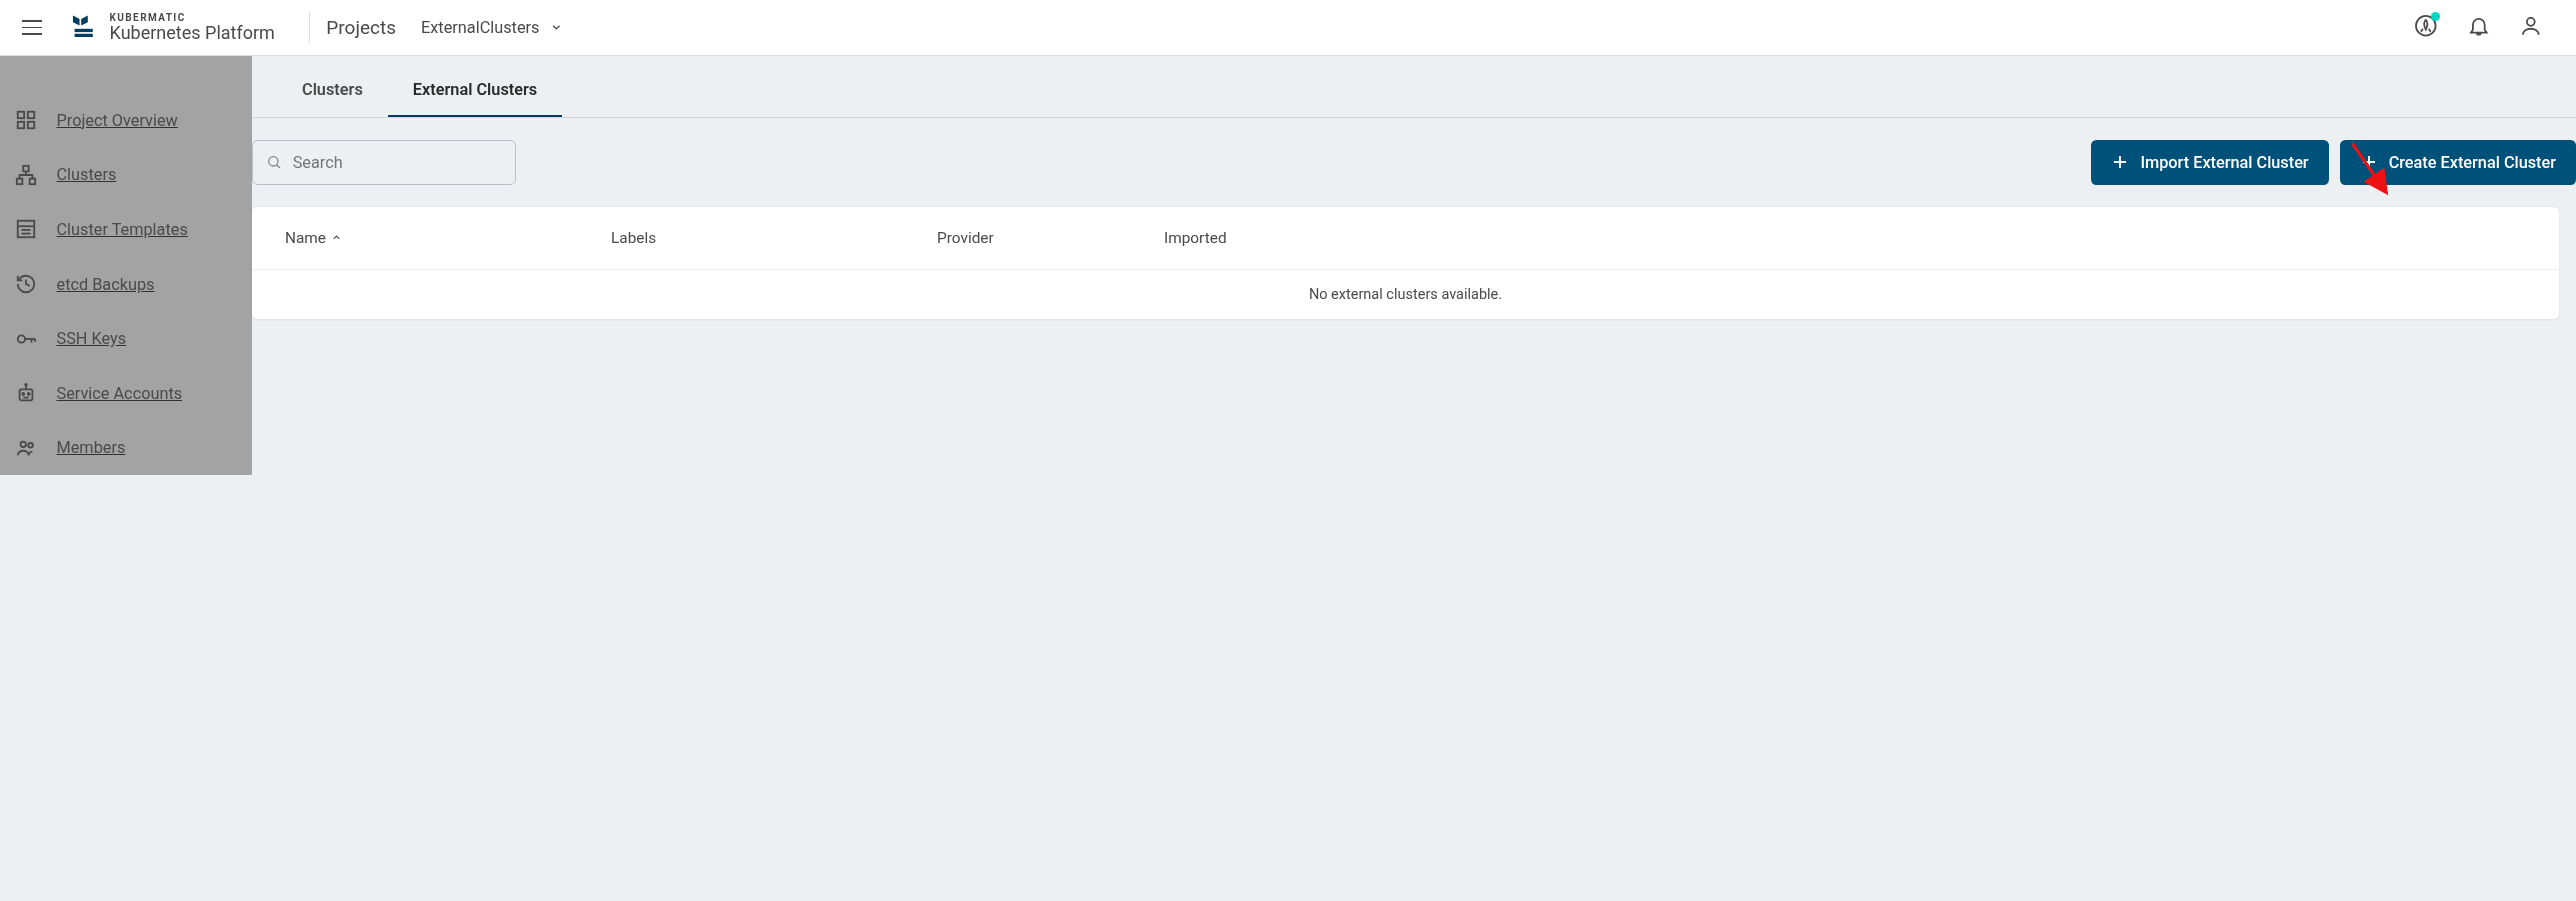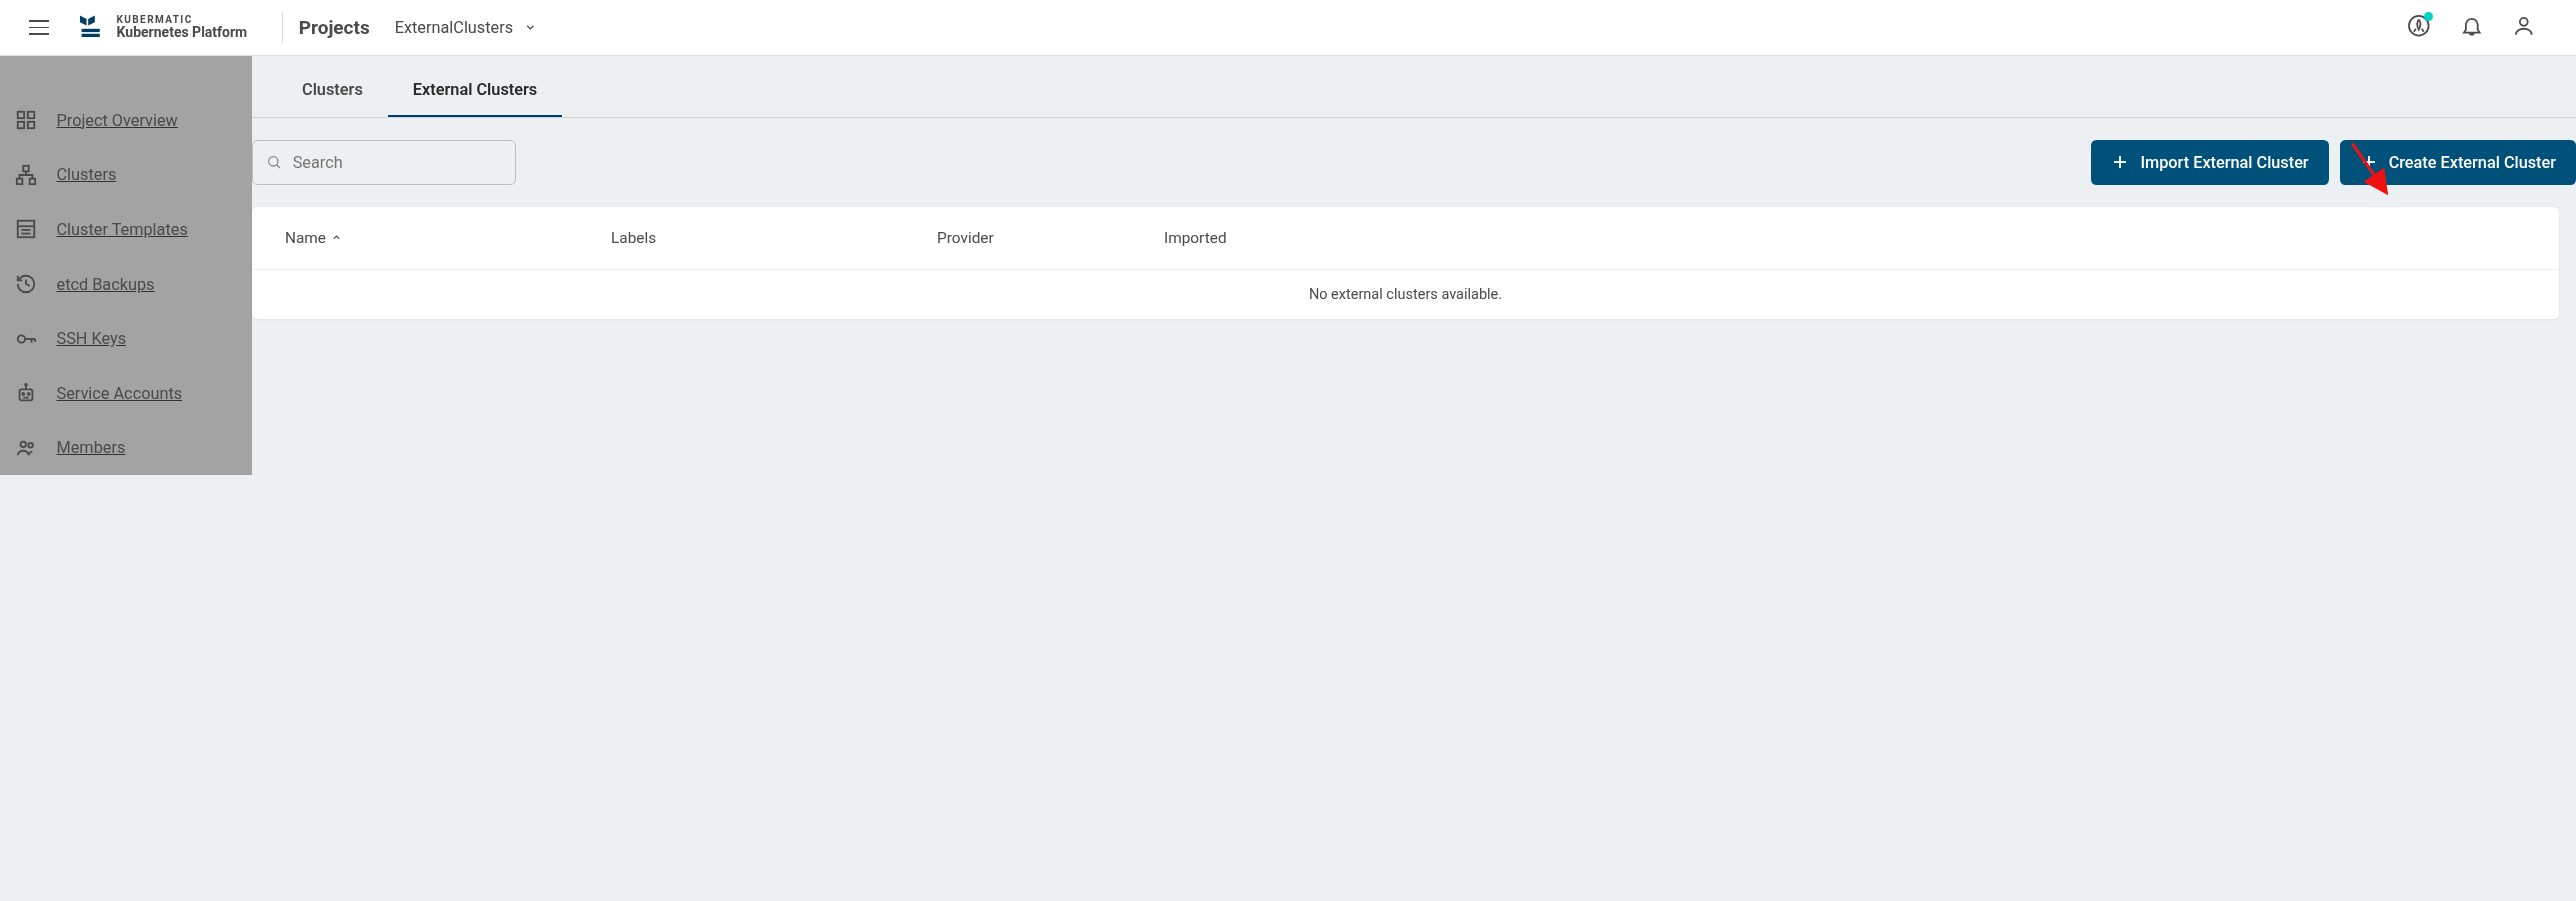--- a/index.html
+++ b/index.html
@@ -3,41 +3,41 @@
 <meta charset="utf-8">
 <style>
 * { margin: 0; padding: 0; box-sizing: border-box; font-family: -apple-system, BlinkMacSystemFont, "Segoe UI", Roboto, sans-serif; }
 body { background: #edf0f2; color: #333; }
 
 .topbar {
   background: #fff;
   height: 56px;
   display: flex;
   align-items: center;
-  padding: 0 29px;
+  padding: 0 22px;
   border-bottom: 0.9px solid #e0e0e0;
 }
 .hamburger {
   width: 23.6px; height: 23.6px;
   margin-right: 22px;
   cursor: pointer;
   display: flex; flex-direction: column; justify-content: center; gap: 4.5px;
 }
 .hamburger span { display:block; height: 1.8px; background: #4a4a4a; width: 20px; }
 
 .logo { display: flex; align-items: center; gap: 9px; margin-right: 18px; }
 .logo-mark svg { width: 33px; height: 33px; }
 .logo-text { display:flex; flex-direction:column; line-height:1.1; }
 .logo-text .l1 { font-size: 10px; font-weight: 700; letter-spacing: 1.4px; color: #4a4a4a; }
-.logo-text .l2 { font-size: 14px; font-weight: 700; color: #4a4a4a; }
+.logo-text .l2 { font-size: 18px; font-weight: 400; color: #4a4a4a; }
 
 .vsep { width:0.9px; height: 31px; background:#ddd; margin: 0 16.3px; }
 
 .breadcrumb { display:flex; align-items:center; gap: 25px; }
-.breadcrumb .bc-link { font-size: 19px; color: #4a4a4a; cursor:pointer; font-weight: 700; }
+.breadcrumb .bc-link { font-size: 19px; color: #4a4a4a; cursor:pointer; font-weight: 400; }
 .breadcrumb .bc-current { font-size: 16.3px; color: #4a4a4a; cursor:pointer; display:flex; align-items:center; gap:11px; }
 
 .topbar-spacer { flex: 1; }
 .topbar-icons { display:flex; align-items:center; gap: 29px; margin-right: 11px; }
 .topbar-icons .tbi { position:relative; cursor:pointer; }
 .badge-dot { position:absolute; top:-1.8px; right:-1.8px; width:9px; height:9px; border-radius:50%; background:#00d4c4; }
 
 .layout { display:flex; }
 .sidebar {
   width: 252px;

